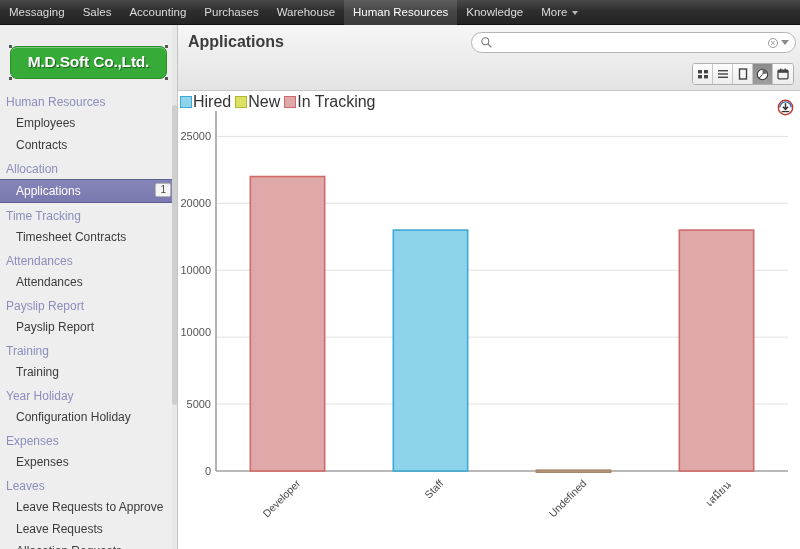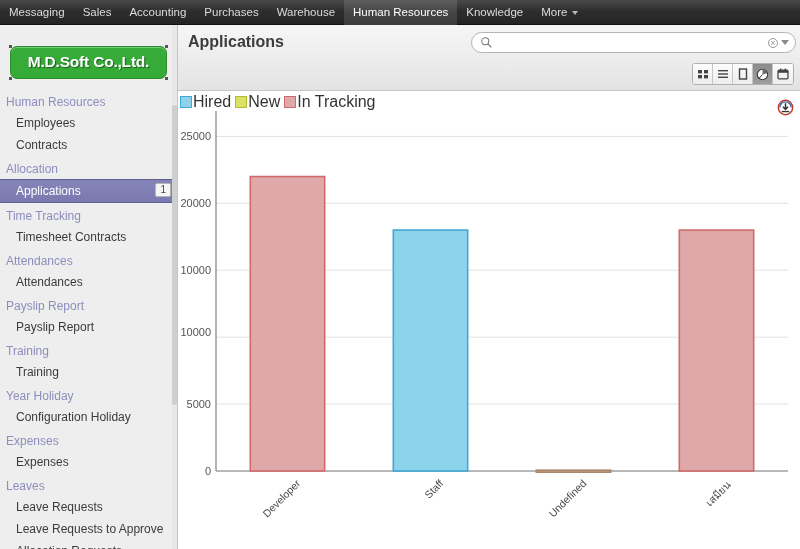--- a/index.html
+++ b/index.html
@@ -380,22 +380,22 @@
         <div class="nav-item"><span>Attendances</span></div>
         <div class="nav-group-title">Payslip Report</div>
         <div class="nav-item"><span>Payslip Report</span></div>
         <div class="nav-group-title">Training</div>
         <div class="nav-item"><span>Training</span></div>
         <div class="nav-group-title">Year Holiday</div>
         <div class="nav-item"><span>Configuration Holiday</span></div>
         <div class="nav-group-title">Expenses</div>
         <div class="nav-item"><span>Expenses</span></div>
         <div class="nav-group-title">Leaves</div>
+        <div class="nav-item"><span>Leave Requests to Approve</span></div>
         <div class="nav-item"><span>Leave Requests</span></div>
-        <div class="nav-item"><span>Leave Requests to Approve</span></div>
         <div class="nav-item"><span>Allocation Requests</span></div>
       </div>
     <div id="sb-scroll">
       <div id="sb-thumb"></div>
     </div>
   </div>
 
   <div id="main">
     <div id="main-header">
       <span id="page-title">Applications</span>

